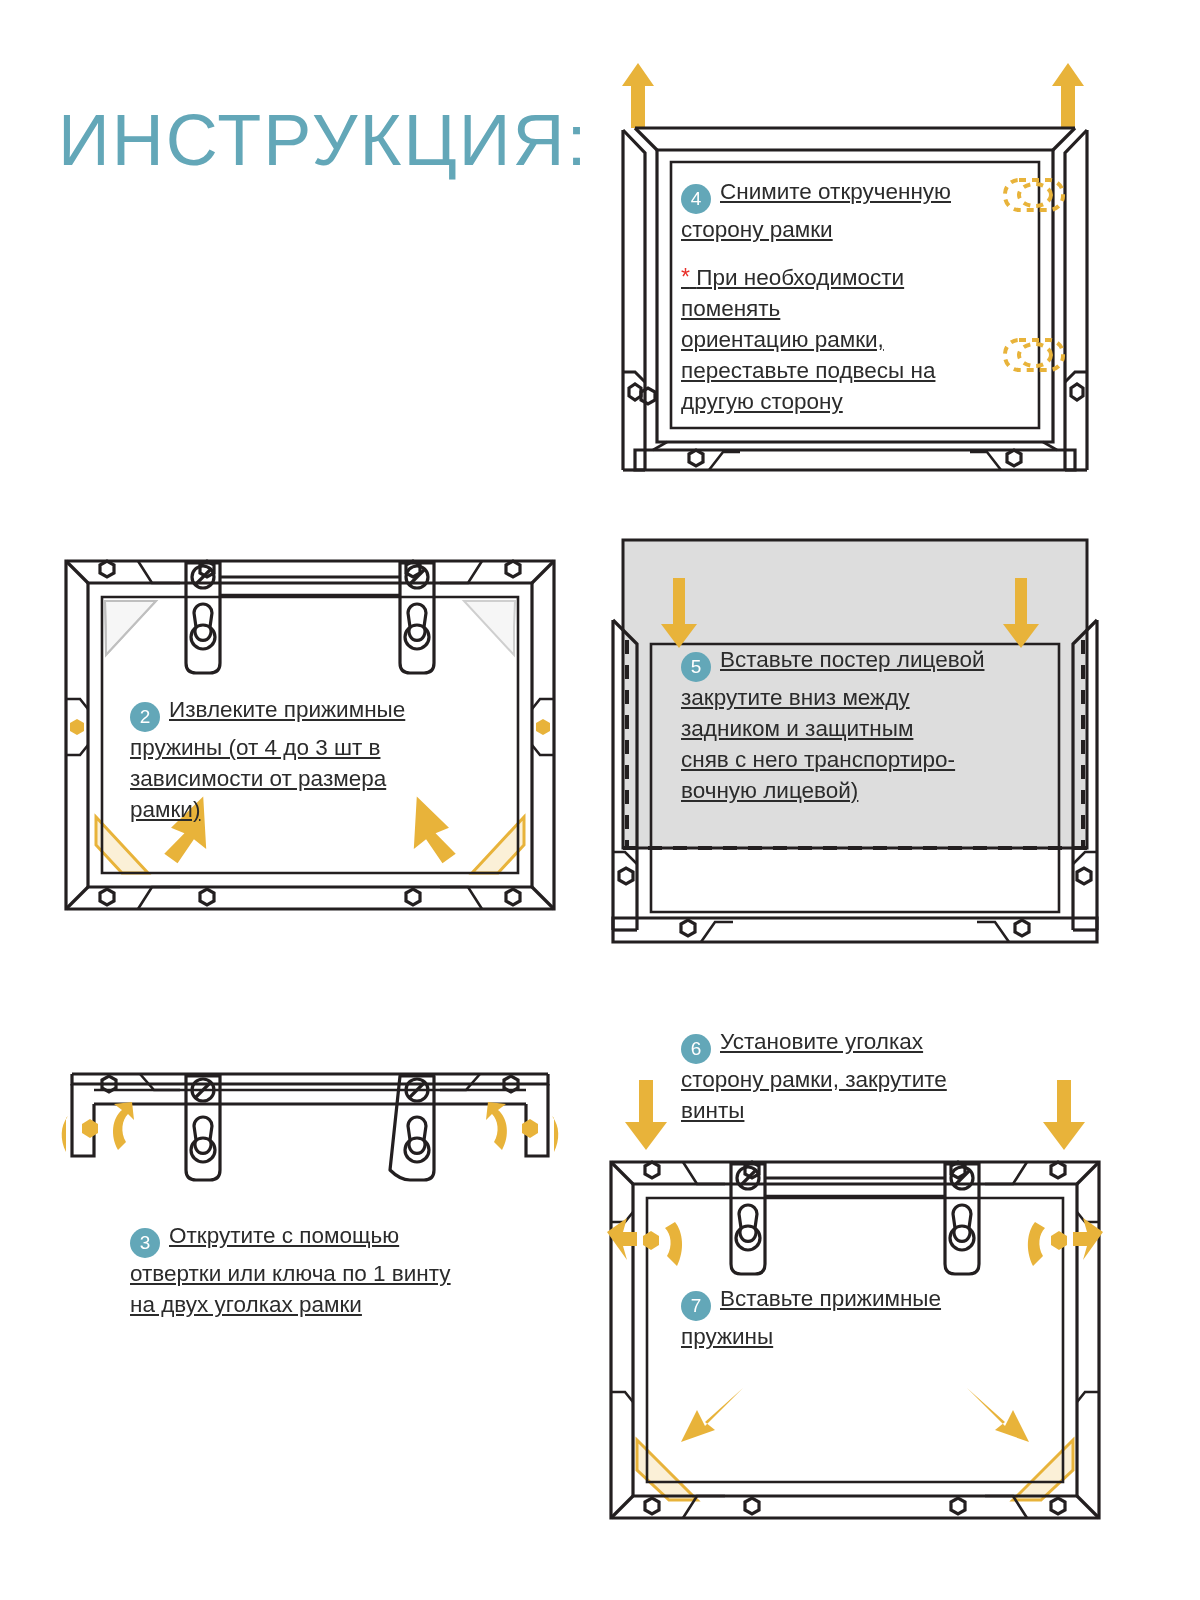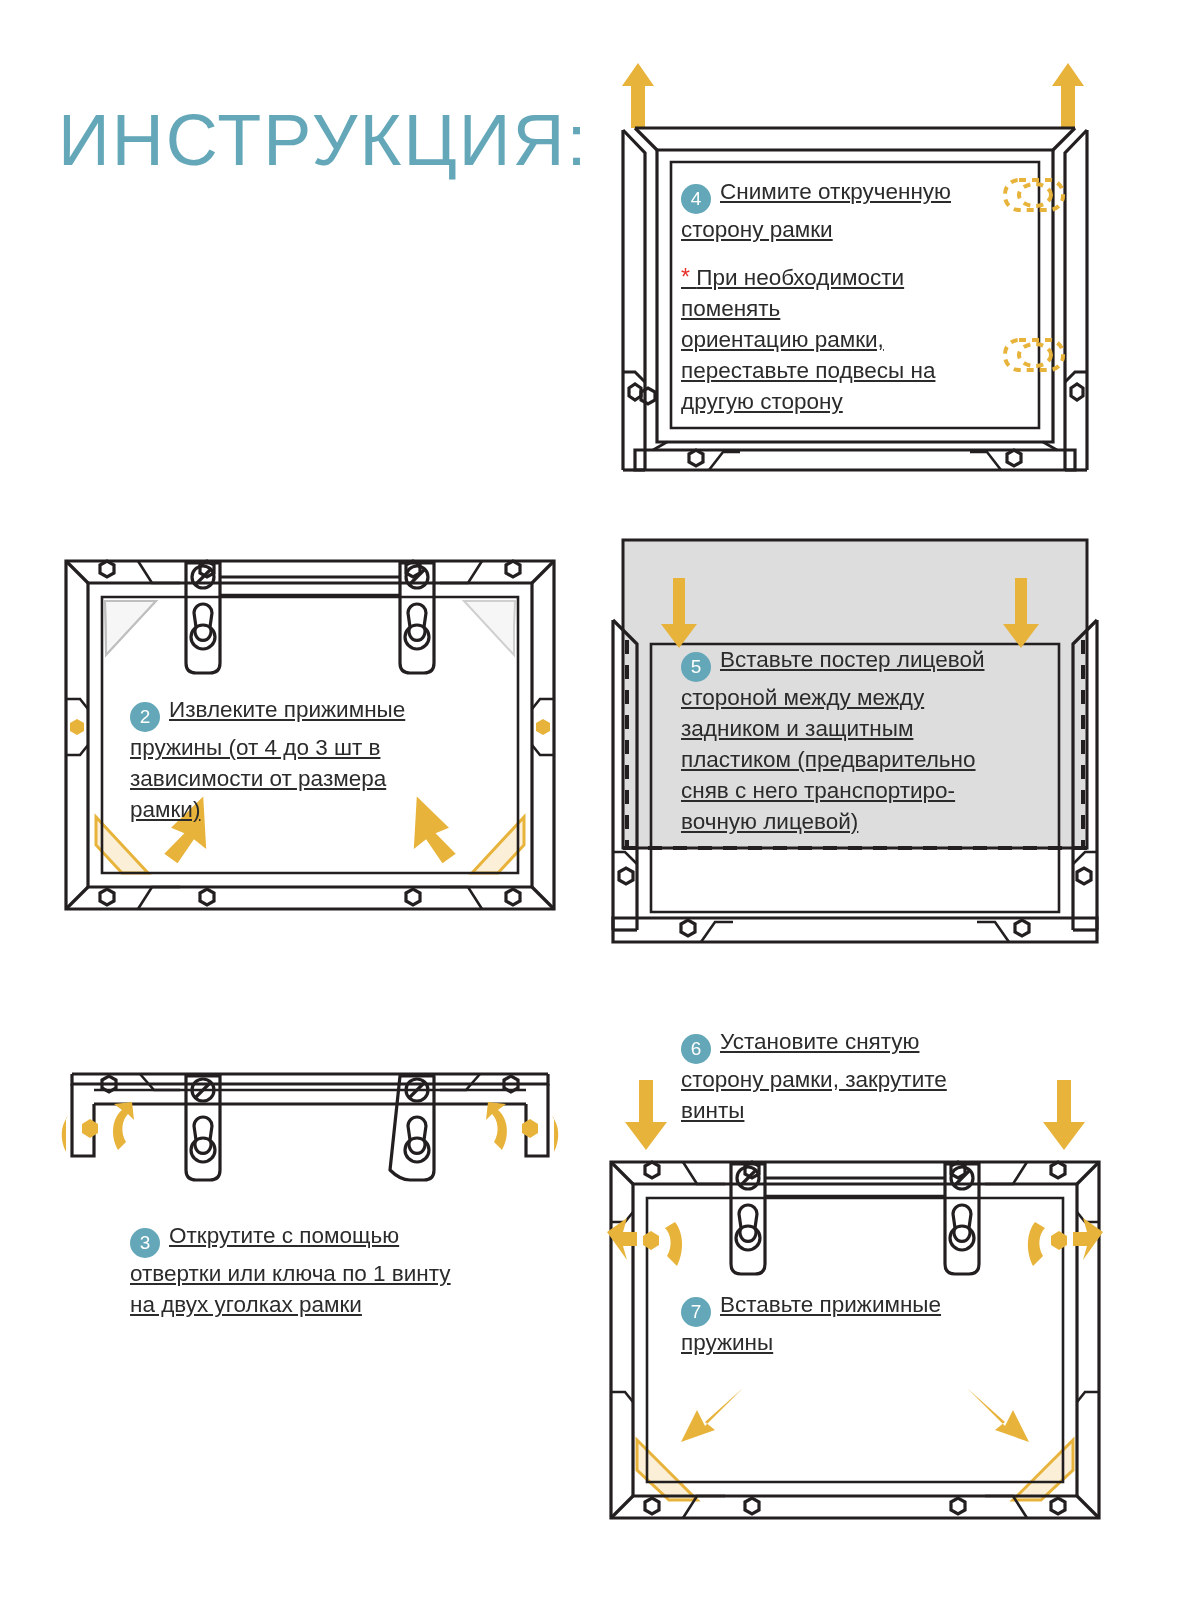--- a/index.html
+++ b/index.html
@@ -258,23 +258,22 @@
 
       <g fill="#E8B33A" stroke="none">
         <path d="M68,58 L68,104 L56,104 L74,128 L92,104 L80,104 L80,58 Z"></path>
         <path d="M410,58 L410,104 L398,104 L416,128 L434,104 L422,104 L422,58 Z"></path>
       </g>
     </svg>
   </div>
 
   <div class="steptext" style="left:681px; top:644px; width:360px;">
     <p><span class="badge">5</span><span>Вставьте постер лицевой</span></p>
-    <p>стороной между между</p>
+    <p>закрутите вниз между</p>
     <p>задником и защитным</p>
-    <p>пластиком (предварительно</p>
     <p>сняв с него транспортиро-</p>
     <p>вочную лицевой)</p>
   </div>
 
   <div class="fig" style="left:60px; top:1060px;">
     <svg width="500" height="130" viewBox="0 0 500 130" xmlns="http://www.w3.org/2000/svg">
       <g fill="none" stroke="#231F20" stroke-width="3.2">
 
         <path d="M12,14 L488,14"></path>
         <path d="M12,14 L12,24 L488,24 L488,14"></path>
@@ -323,21 +322,21 @@
     </svg>
   </div>
 
   <div class="steptext" style="left:130px; top:1220px; width:420px;">
     <p><span class="badge">3</span><span>Открутите с помощью</span></p>
     <p>отвертки или ключа по 1 винту</p>
     <p>на двух уголках рамки</p>
   </div>
 
   <div class="steptext" style="left:681px; top:1026px; width:360px;">
-    <p><span class="badge">6</span><span>Установите снятую</span></p>
+    <p><span class="badge">6</span><span>Установите уголках</span></p>
     <p>сторону рамки, закрутите</p>
     <p>винты</p>
   </div>
 
   <div class="fig" style="left:605px; top:1070px;">
     <svg width="500" height="470" viewBox="0 0 500 470" xmlns="http://www.w3.org/2000/svg">
 
       <g fill="#E8B33A" stroke="none">
         <path d="M34,10 L34,52 L20,52 L41,80 L62,52 L48,52 L48,10 Z"></path>
         <path d="M452,10 L452,52 L438,52 L459,80 L480,52 L466,52 L466,10 Z"></path>
@@ -407,18 +406,18 @@
         <path d="M430,152 C422,162 420,180 428,196 L438,186 C432,176 434,164 440,158 Z"></path>
       </g>
 
       <g fill="#E8B33A" stroke="none">
         <path d="M138,318 L100,356 L92,340 L76,372 L110,360 L100,352 Z"></path>
         <path d="M362,318 L400,356 L408,340 L424,372 L390,360 L400,352 Z"></path>
       </g>
     </svg>
   </div>
 
-  <div class="steptext" style="left:681px; top:1283px; width:360px;margin-top:6px;">
+  <div class="steptext" style="left:681px; top:1283px; width:360px;">
     <p><span class="badge">7</span><span>Вставьте прижимные</span></p>
     <p>пружины</p>
   </div>
 
 </div>
 
 </body></html>

